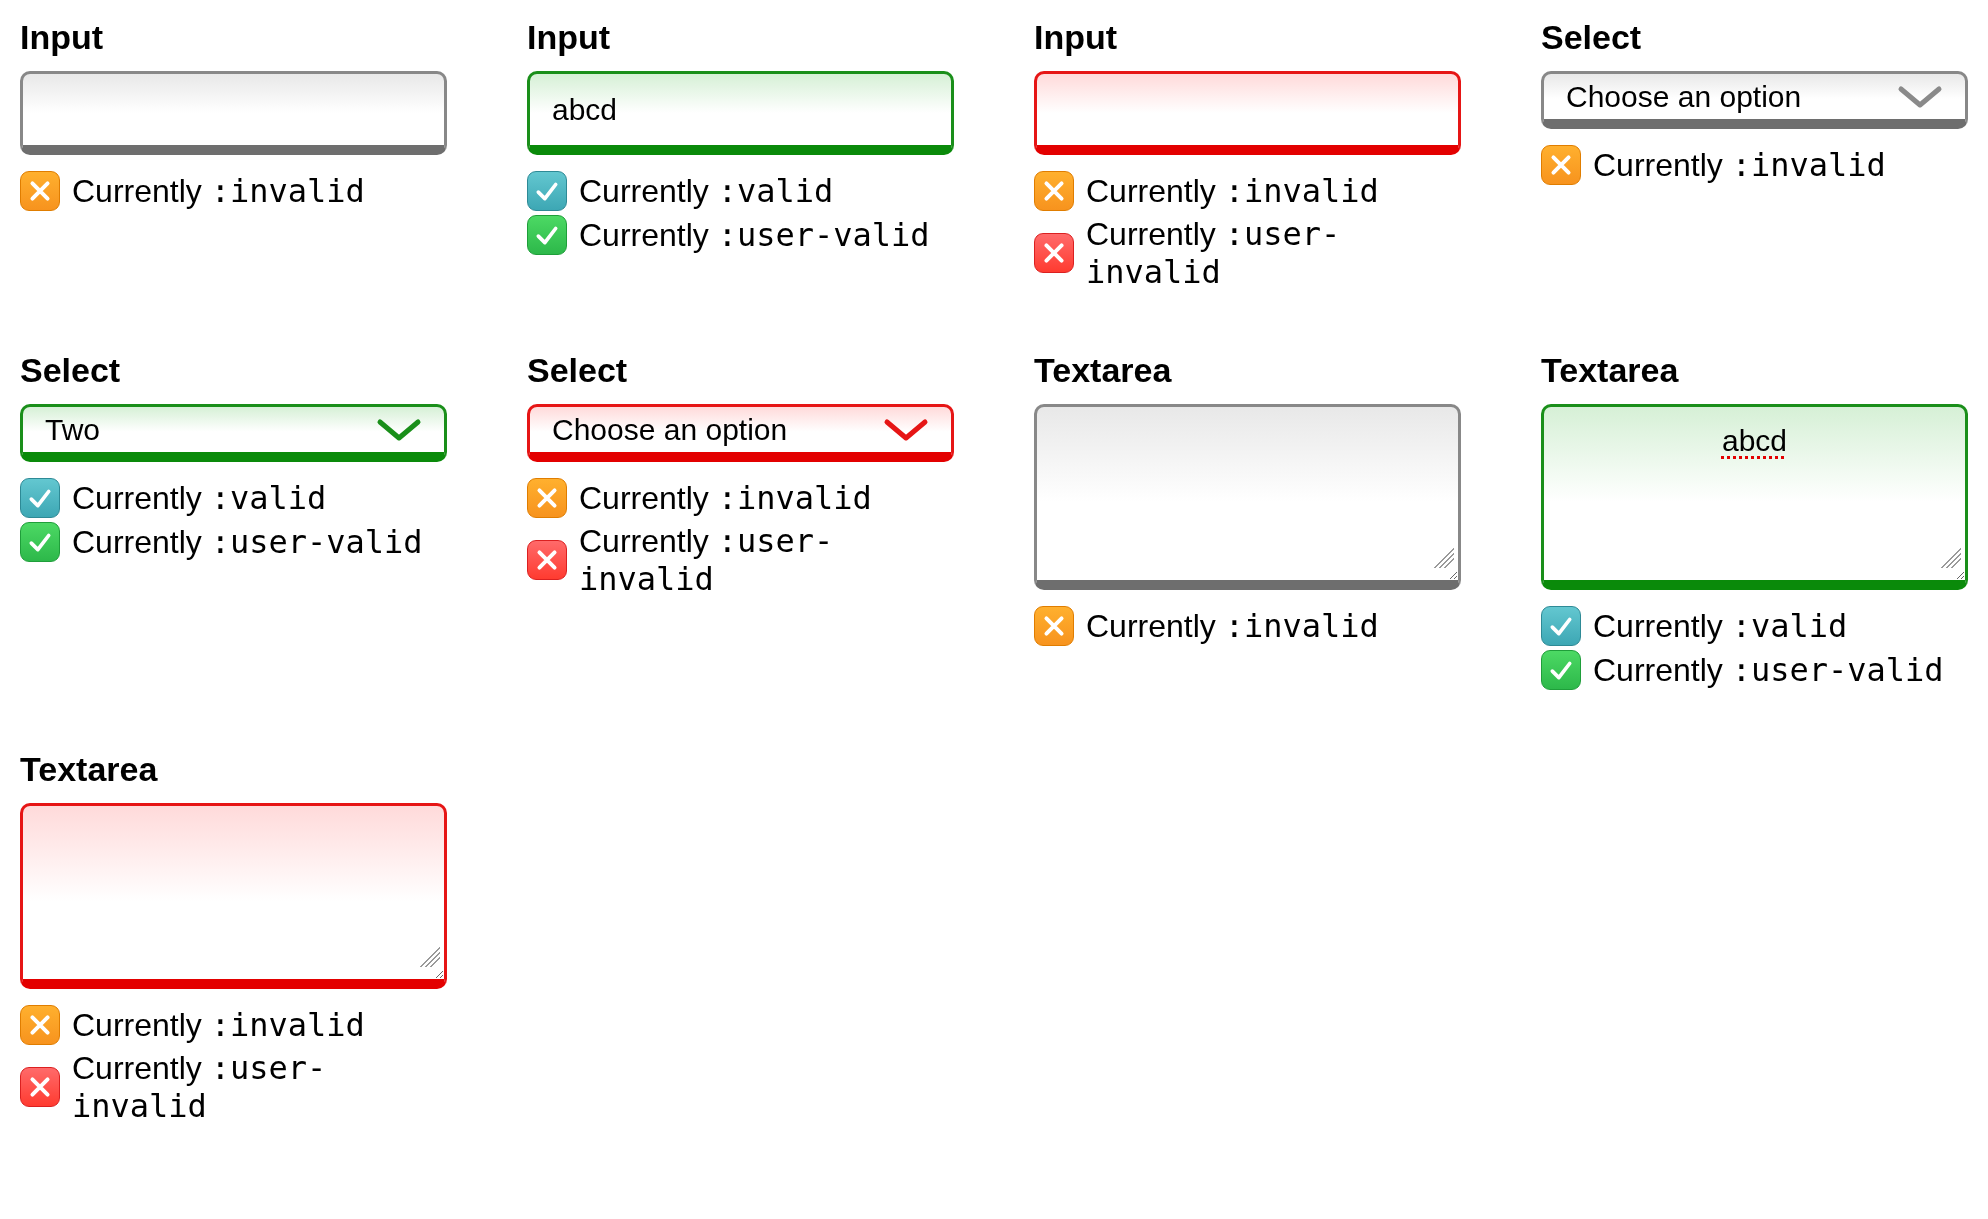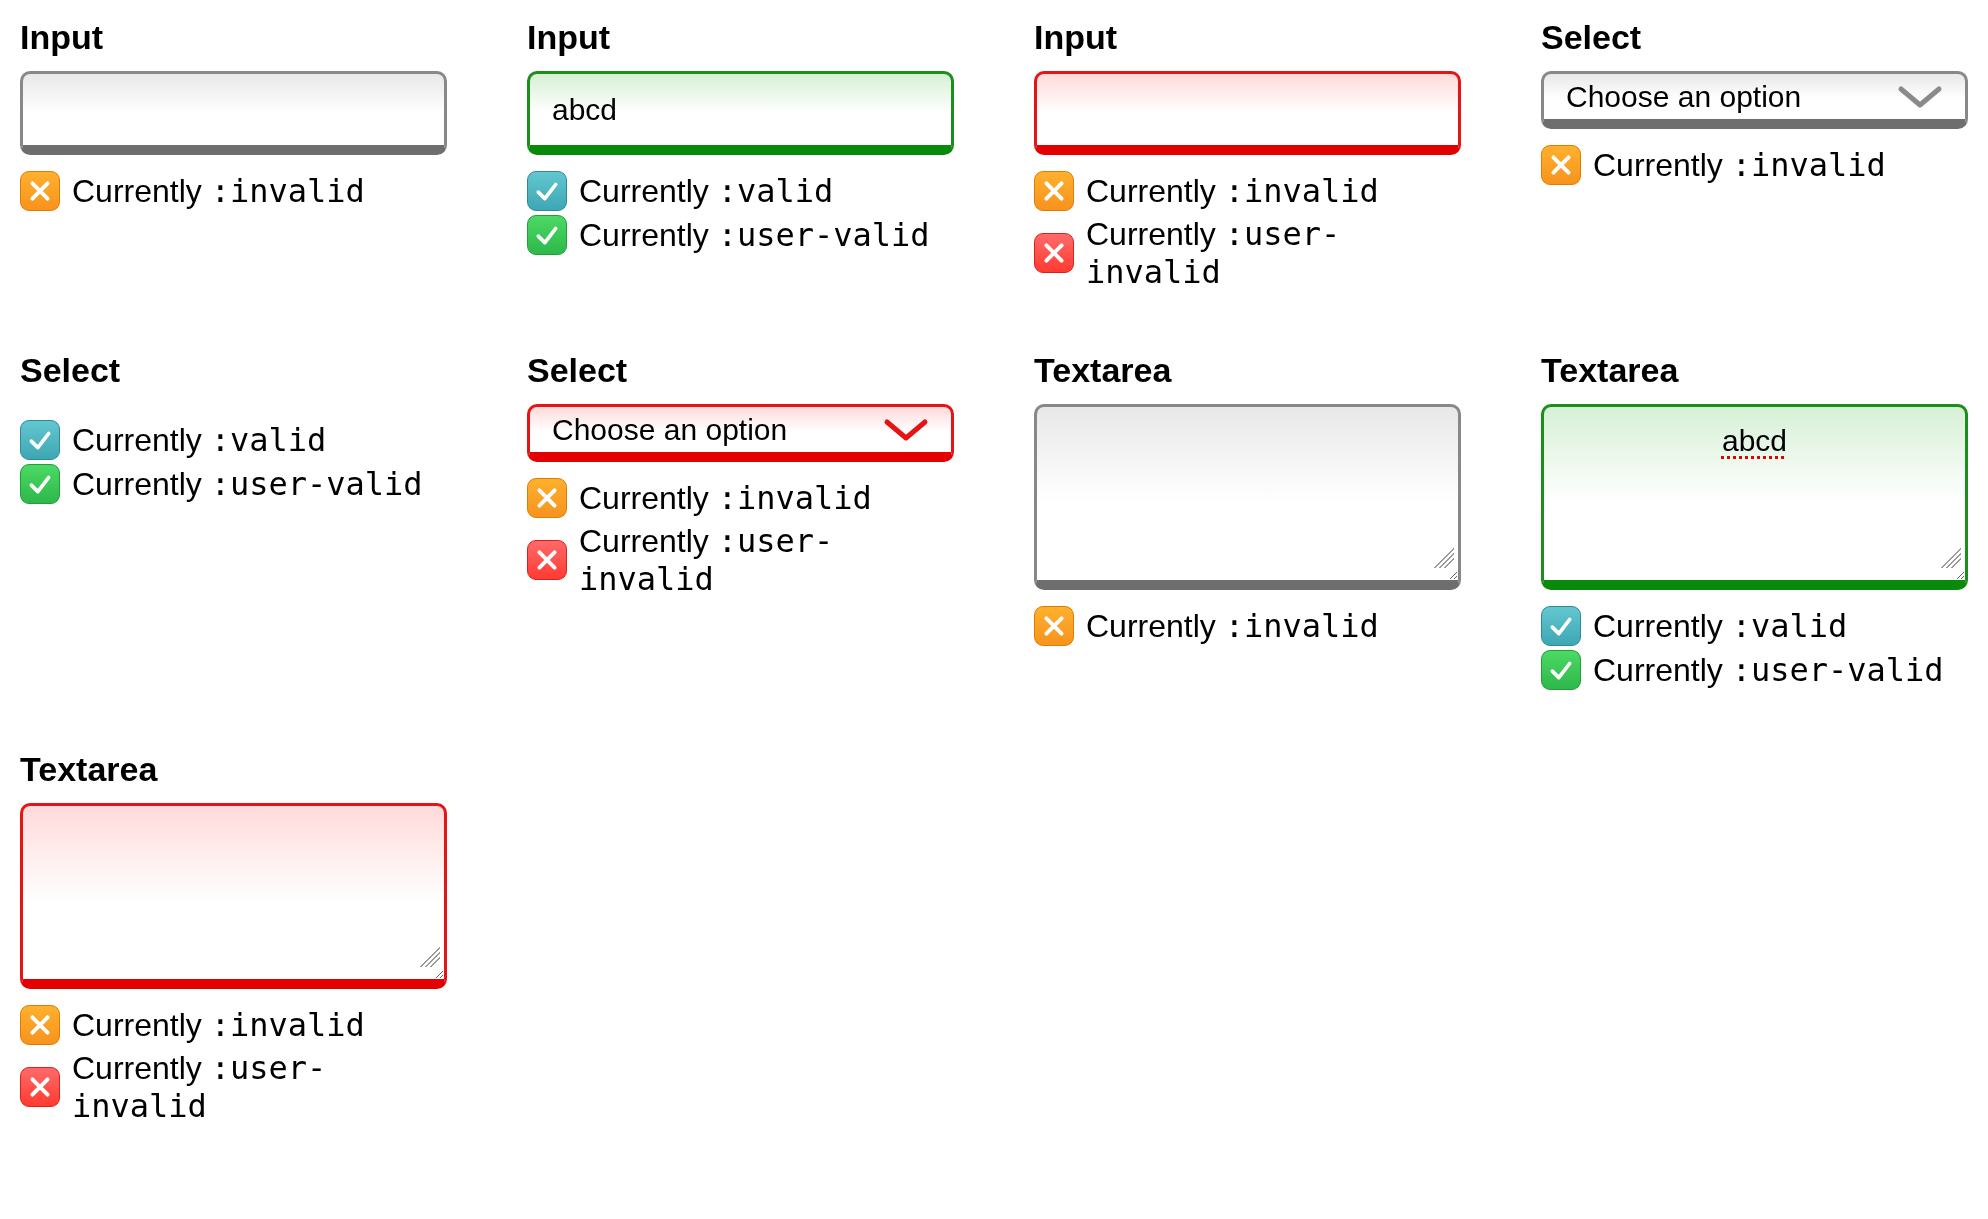--- a/index.html
+++ b/index.html
@@ -200,20 +200,28 @@
         </span>
         <span class="status-text">
           <span>Currently </span><code>:invalid</code>
         </span>
       </div>
     </div>
   </div>
 
   <div class="cell">
     <div class="label">Select</div>
+    <div class="control select-box valid">
+      <span>Two</span>
+      <span class="chev valid">
+        <svg viewBox="0 0 46 28">
+            <path d="M4 6 L23 22 L42 6" fill="none" stroke-width="5" stroke-linecap="round" stroke-linejoin="round"></path>
+          </svg>
+      </span>
+    </div>
     <div class="status-list">
       <div class="status-row">
         <span class="status-icon teal-check">
           <svg viewBox="0 0 24 24">
               <path d="M4 13 L10 19 L20 6" stroke="#fff" stroke-width="3.4" stroke-linecap="round" stroke-linejoin="round" fill="none"></path>
             </svg>
         </span>
         <span class="status-text">
           <span>Currently </span><code>:valid</code>
         </span>

